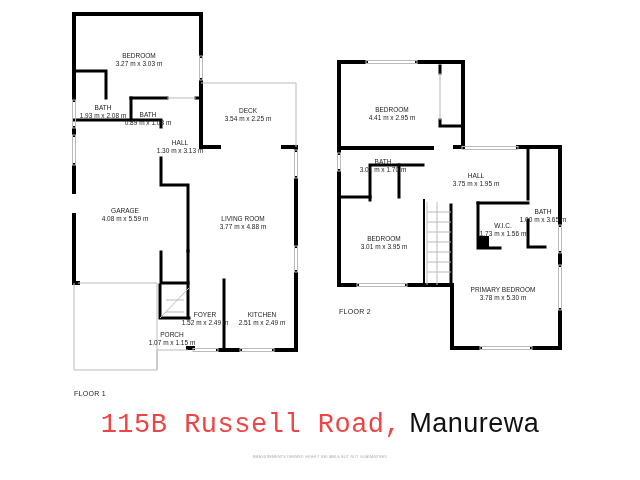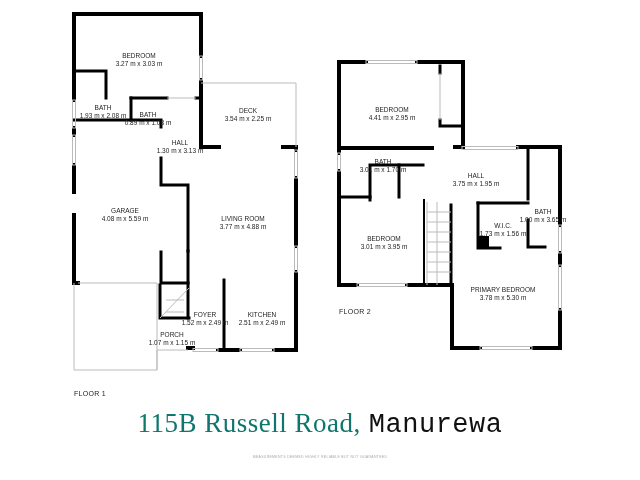--- a/index.html
+++ b/index.html
@@ -1,22 +1,22 @@
 <!DOCTYPE html>
 <html><head>
 <meta charset="utf-8">
 <style>
   html, body { margin:0; padding:0; background:#ffffff; }
   body { width:640px; height:480px; position:relative; overflow:hidden; font-family:"Liberation Sans", sans-serif; }
   .plan { position:absolute; left:0; top:0; width:640px; height:400px; }
   .lbl { position:absolute; font-size:6.5px; color:#222; text-align:center; line-height:8px; white-space:nowrap; transform:translateX(-50%); }
   .floor-label { position:absolute; font-size:7px; color:#222; letter-spacing:0.3px; }
   .title { position:absolute; left:0; width:640px; top:408px; text-align:center; font-size:27px; letter-spacing:0.5px; }
-  .title .street { font-weight:300; color:#0f766e; font-family:Liberation Serif, serif; font-weight:200; }
-  .title .suburb { color:#111; font-family:Liberation Mono, monospace; }
+  .title .street { font-weight:300; color:#ef4444; font-family:Liberation Mono, monospace; font-weight:200; }
+  .title .suburb { color:#111; font-family:Liberation Sans, sans-serif; }
   .disclaimer { position:absolute; left:0; width:640px; top:455px; text-align:center; font-size:3.5px; color:#aaa; letter-spacing:0.3px; }
 </style>
 </head>
 <body>
 
 <svg class="plan" width="640" height="400" viewBox="0 0 640 400">
   <g fill="none" stroke="#000" stroke-width="4" stroke-linecap="square">
 
     <path d="M74 14 L201 14 L201 56"></path>
     <path d="M201 80 L201 147"></path>

